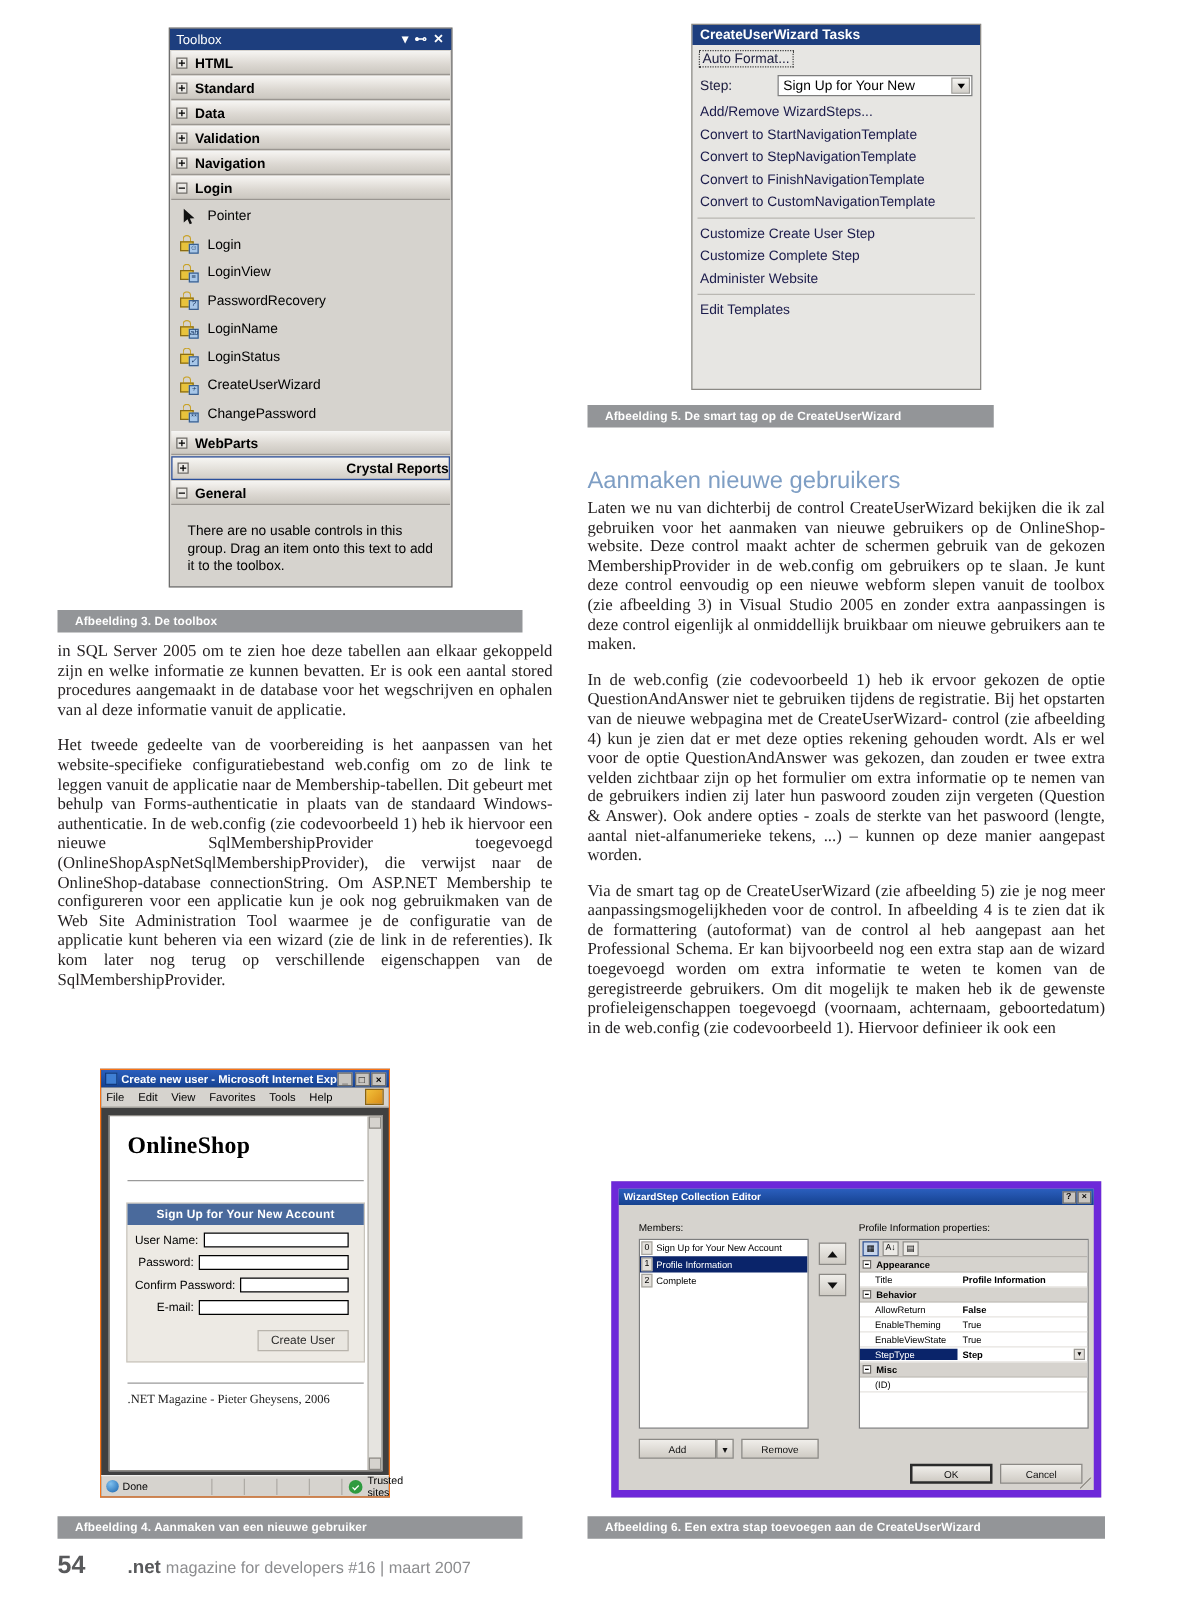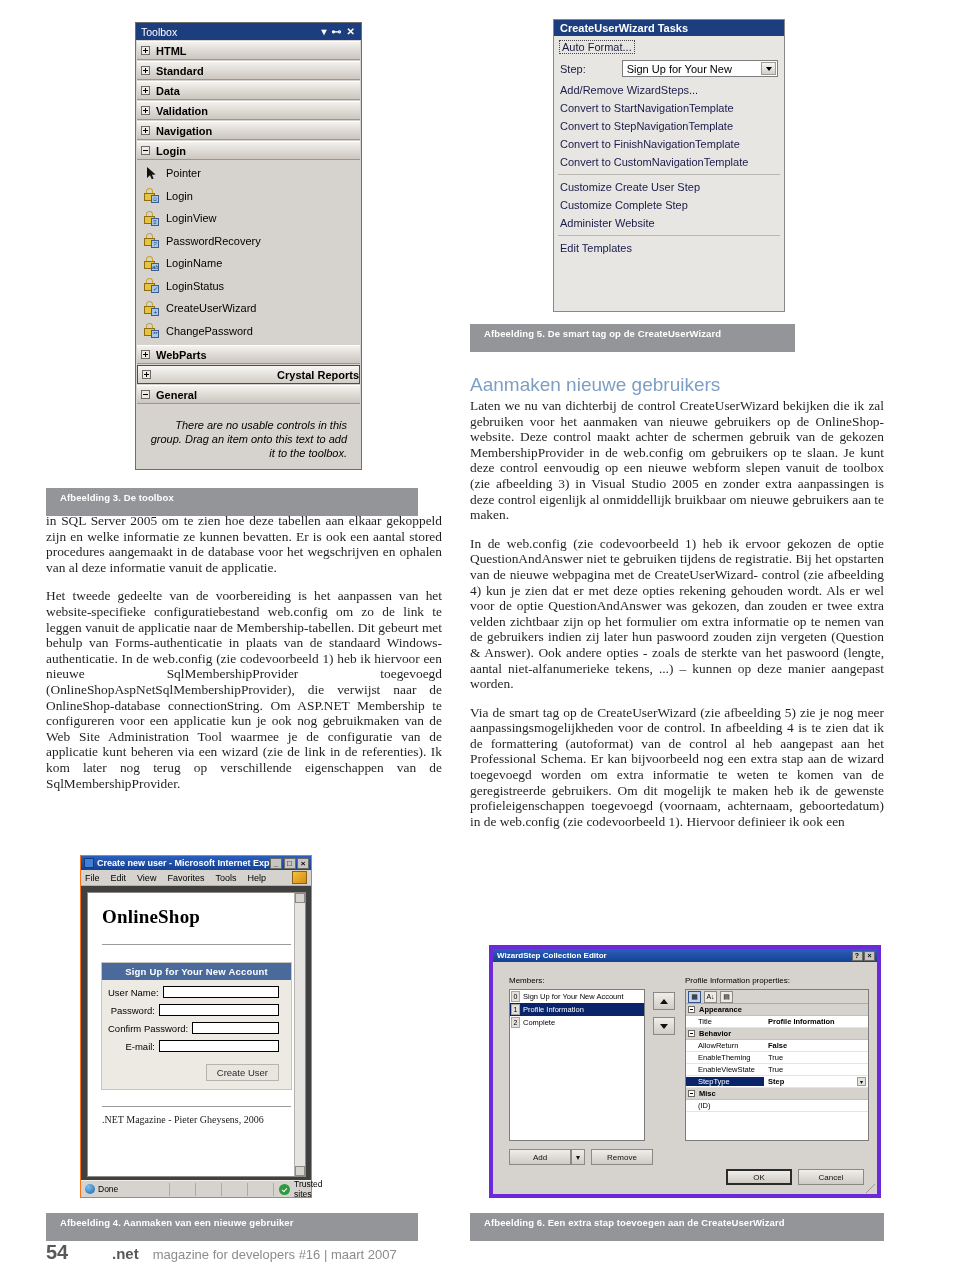--- a/index.html
+++ b/index.html
@@ -19,21 +19,21 @@
   
   .figcap {
     background:#939598;
     color:#ffffff;
     font-family:"Liberation Sans", sans-serif;
     font-weight:bold;
     font-size:9.5px;
     letter-spacing:.1px;
     padding:4px 0 4px 14px;
     line-height:11px;
-    height:28px;
+    height:18px;
   }
 
   
   .body-p {
     font-family:"Liberation Serif", serif;
     font-size:13.4px;
     line-height:15.6px;
     text-align:justify;
     margin:0 0 13px 0;
     color:#231f20;
@@ -111,21 +111,21 @@
   }
   .ico-lock .tag {
     position:absolute; right:0; bottom:0; width:8px; height:8px;
     background:#a8c7e8; border:1px solid #3a5f8f; font-size:6px; color:#13315c;
     line-height:7px; text-align:center; font-family:"Liberation Sans",sans-serif;
   }
   .ico-pointer { }
   .ico-pointer svg { display:block; }
   .tb-note {
     margin-top:14px; padding:0 14px;
-    text-align:right; font-size:11px; line-height:14px; color:#000;font-style:italic;
+    text-align:left; font-size:11px; line-height:14px; color:#000;
   }
 
   
   .cuw {
     position:absolute; left:553px; top:19px; width:232px; height:293px;
     background:#e7e6e3;
     border:1px solid #8b8985;
     font-family:"Liberation Sans", sans-serif;
     font-size:10.5px; color:#1a1a3c;
   }
@@ -237,21 +237,21 @@
     width:11px; height:11px; border-radius:50%; background:#2e9b3f; position:relative; flex:0 0 auto;
   }
   .ie-status .tick::after {
     content:""; position:absolute; left:2.5px; top:4.5px; width:4px; height:2px;
     border-left:1.6px solid #fff; border-bottom:1.6px solid #fff; transform:rotate(-45deg);
   }
 
   
   .wse {
     position:absolute; left:489px; top:945px; width:392px; height:253px;
-    background:#d6d3ce; border:4px solid #6d28d9;
+    background:#d6d3ce; border:6px solid #6d28d9;
     font-family:"Liberation Sans", sans-serif; font-size:8px; color:#000;
   }
   .wse-title {
     height:13px; background:linear-gradient(to bottom,#2b5fbe,#15418f); color:#fff;
     display:flex; align-items:center; padding:0 2px 0 4px; font-weight:bold; font-size:8px;
   }
   .wse-title .t { flex:1; }
   .wse-title .wb { display:flex; gap:1.5px; }
   .wse-title .wb b {
     width:11px; height:10px; background:#c8c5c0; border:1px solid #6b6b6b; color:#000;
@@ -315,21 +315,21 @@
     font-size:8px; color:#111;
   }
   .wse-grip {
     position:absolute; right:2px; bottom:1px; width:9px; height:9px;
     background:
       linear-gradient(135deg, transparent 45%, #9a968f 45%, #9a968f 55%, transparent 55%);
   }
 
   
   .footer {
-    position:absolute; left:46px; bottom:18px; display:flex; align-items:baseline; gap:10px;
+    position:absolute; left:46px; bottom:18px; display:flex; align-items:baseline; gap:0;
     font-family:"Liberation Sans", sans-serif;
   }
   .footer .pg { font-size:20px; font-weight:bold; color:#58595b; width:56px; }
   .footer .net { font-size:15px; font-weight:bold; color:#58595b; }
   .footer .rest { font-size:13px; color:#8b8c8e; margin-left:4px; }
 </style>
 </head>
 <body>
 
 <div class="toolbox">

